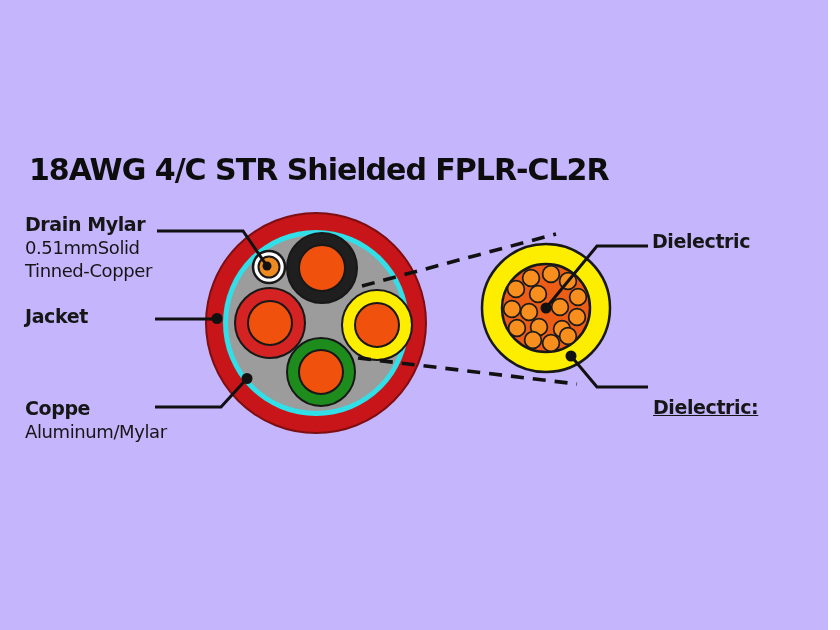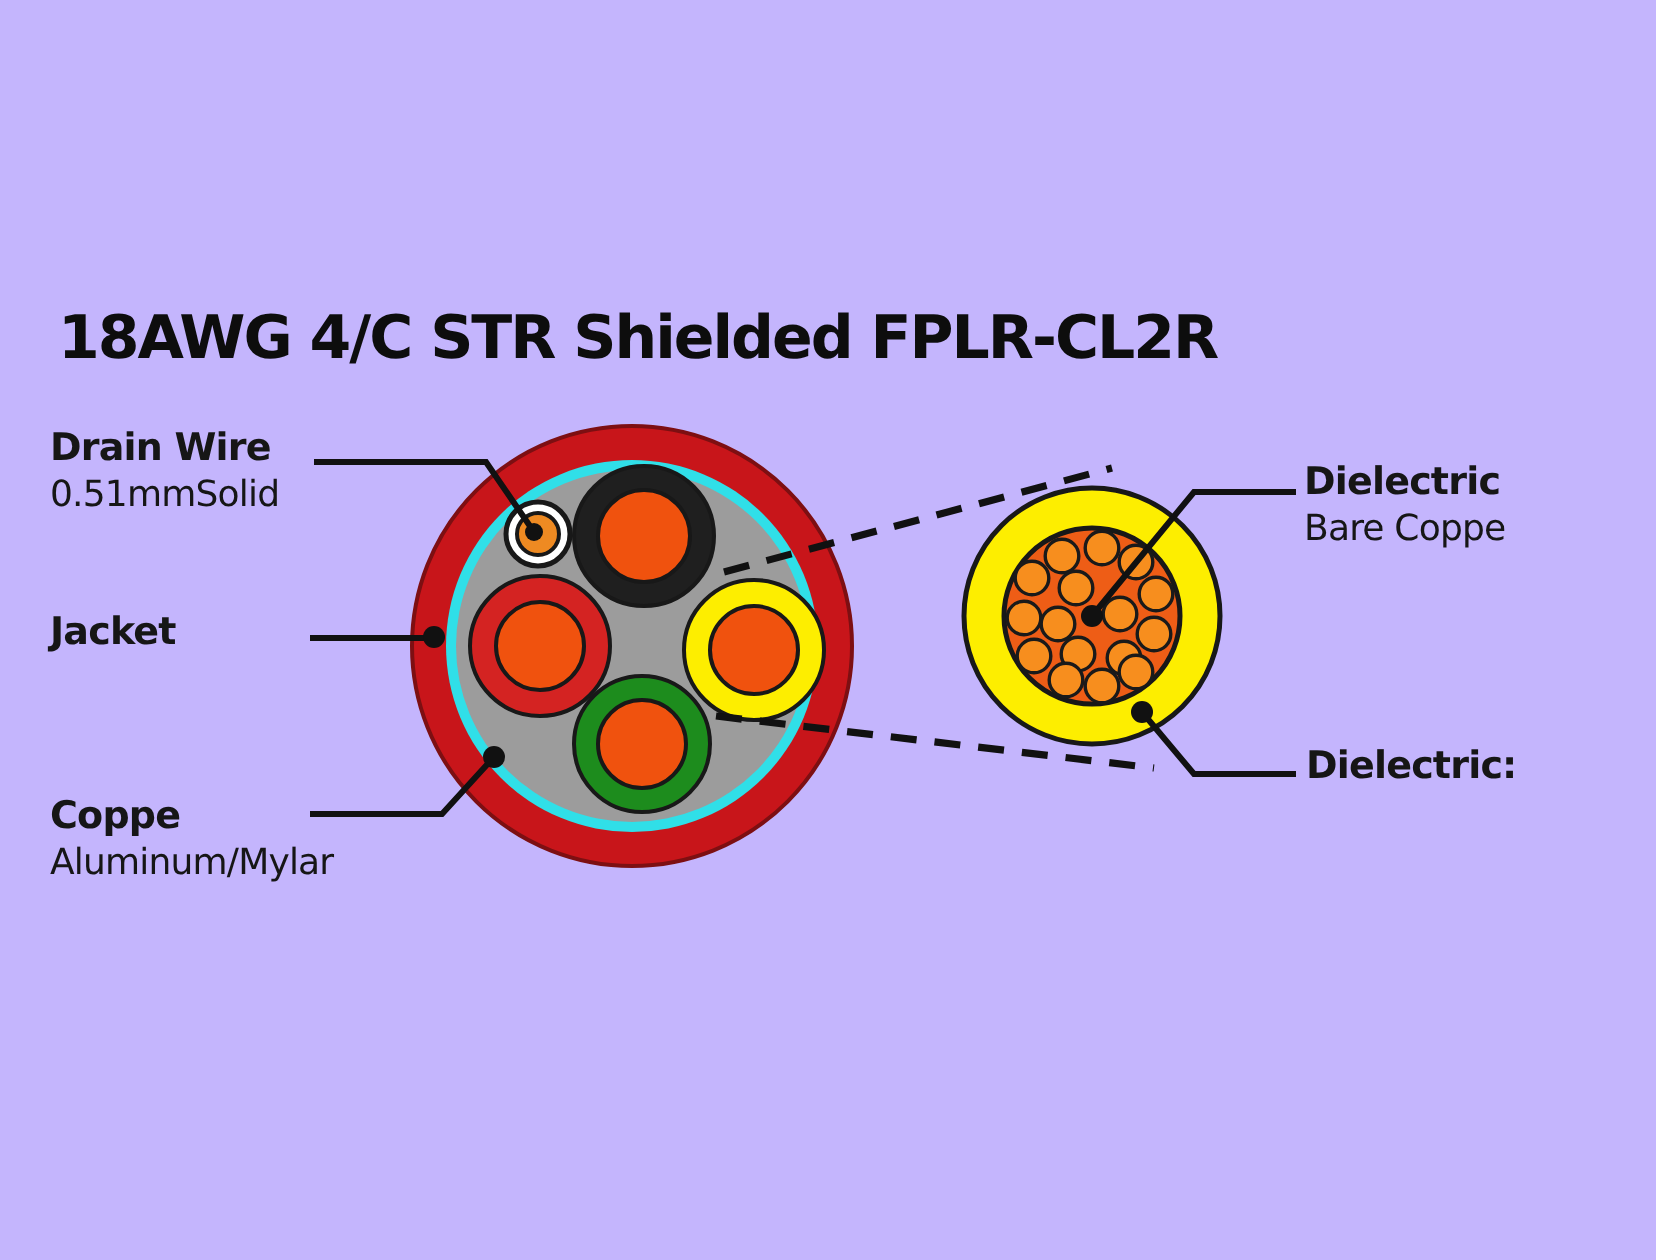--- a/index.html
+++ b/index.html
@@ -117,35 +117,35 @@
 
       <path class="ln" d="M546,308 L597,246 H648"></path>
       <circle class="dot" cx="546" cy="308" r="5.5"></circle>
 
       <path class="ln" d="M571,356 L597,387 H648"></path>
       <circle class="dot" cx="571" cy="356" r="5.5"></circle>
     </g>
   </svg>
 
   <div class="lbl" style="left:25px;top:213px;">
-    <div class="h">Drain Wire</div>
+    <div class="h">Drain Mylar</div>
     <div class="s">0.51mmSolid</div>
+    <div class="s">Tinned-Copper</div>
   </div>
 
   <div class="lbl" style="left:25px;top:305px;text-align:center;">
     <div class="h">Jacket</div>
   </div>
 
   <div class="lbl" style="left:25px;top:397px;">
     <div class="h">Coppe</div>
     <div class="s">Aluminum/Mylar</div>
   </div>
 
   <div class="lbl" style="left:652px;top:230px;">
     <div class="h">Dielectric</div>
-    <div class="s">Bare Coppe</div>
   </div>
 
-  <div class="lbl" style="left:653px;top:372px;">
+  <div class="lbl" style="left:653px;top:396px;text-decoration:underline;">
     <div class="h">Dielectric:</div>
   </div>
 
 </div>
 
 </body></html>

